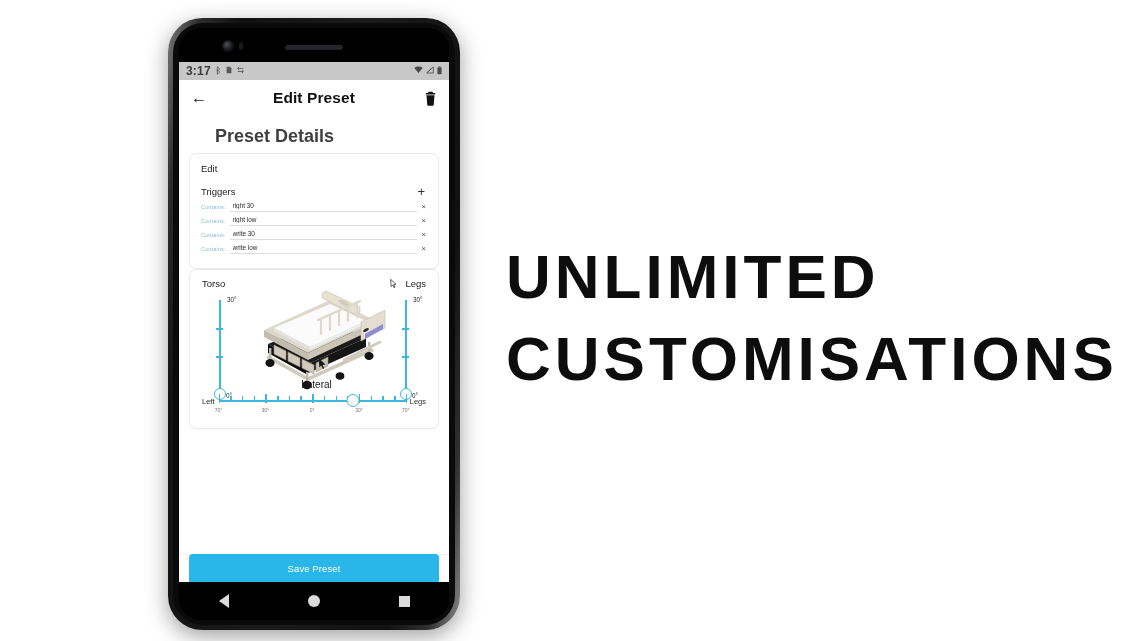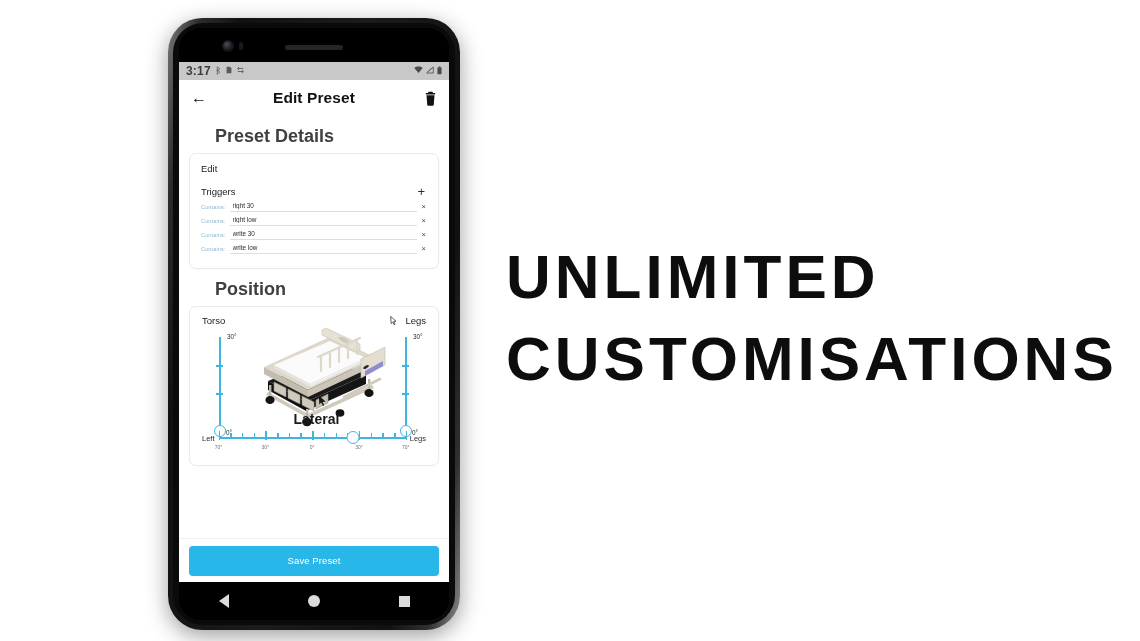--- a/index.html
+++ b/index.html
@@ -115,37 +115,37 @@
   .vval.bot{bottom:-3px;}
   .vslider.left .vval.top{left:15px;}
   .vslider.left .vval.bot{left:14px;}
   .vslider.right .vval.top{left:15px;}
   .vslider.right .vval.bot{left:14px;}
 
   
   .bed{position:absolute;left:48px;top:8px;width:140px;height:112px;}
 
   .lateral-label{position:absolute;left:5px;right:0;bottom:16px;text-align:center;
-                 font-size:14px;color:#1a1a1a;font-weight:bold;}
+                 font-size:10px;color:#1a1a1a;}
   .lat-row{position:absolute;left:2px;right:2px;bottom:-2px;display:flex;align-items:center;gap:4px;}
   .lat-end{font-size:7.5px;color:#2b2b2b;}
   .lat-track-wrap{flex:1;position:relative;height:14px;}
   .lat-track{position:absolute;left:0;right:0;top:6px;height:1.5px;background:#3fb6dd;}
   .lat-tick{position:absolute;top:1.5px;width:1.5px;height:6px;background:#3fb6dd;}
   .lat-tick.major{top:0px;height:9px;}
   .lat-handle{position:absolute;top:0px;width:13px;height:13px;border-radius:50%;
               border:1.8px solid #3fb6dd;background:#fff;box-sizing:border-box;cursor:pointer;
               transform:translateX(-50%);}
   .lat-scalelabel{position:absolute;top:13px;font-size:5px;color:#6d7478;transform:translateX(-50%);}
 
   .hand-cursor{position:absolute;left:118px;bottom:36px;width:9px;height:12px;}
 
   
   .savebar{
-    position:absolute;left:0;right:0;bottom:0;height:44px;background:#fff;
+    position:absolute;left:0;right:0;bottom:0;height:28px;background:#fff;
     display:flex;align-items:center;justify-content:center;padding:0 10px;
     box-sizing:border-box;border-top:1px solid #f1f1f1;
   }
   .save-btn{
     width:100%;height:30px;background:#29b6e8;border:none;border-radius:4px;
     color:#ffffff;font-size:9.5px;font-family:"Liberation Sans", sans-serif;
     cursor:pointer;letter-spacing:.1px;
   }
 
   
@@ -263,21 +263,20 @@
             <input class="trig-val" type="text" value="write 30" style="">
             <span class="trig-x">×</span>
           </div>
           <div class="trig-row">
             <span class="trig-contains">Contains:</span>
             <input class="trig-val" type="text" value="write low" style="">
             <span class="trig-x">×</span>
           </div>
         </div>
 
-        <div class="section-title">Position</div>
 
         <div class="card pos-card">
           <div class="pos-grid">
 
             <span class="axis-label torso-label">Torso</span>
 
             <span class="axis-label legs-label">
               <svg class="cursor-arrow" viewBox="0 0 8 12">
                 <path d="M0.6 0.5L7 6.3l-2.7 0.3 1.5 3.2-1.2 0.6-1.5-3.2-1.9 1.9z" fill="#fff" stroke="#2a2a2a" stroke-width="0.9"></path>
               </svg>

